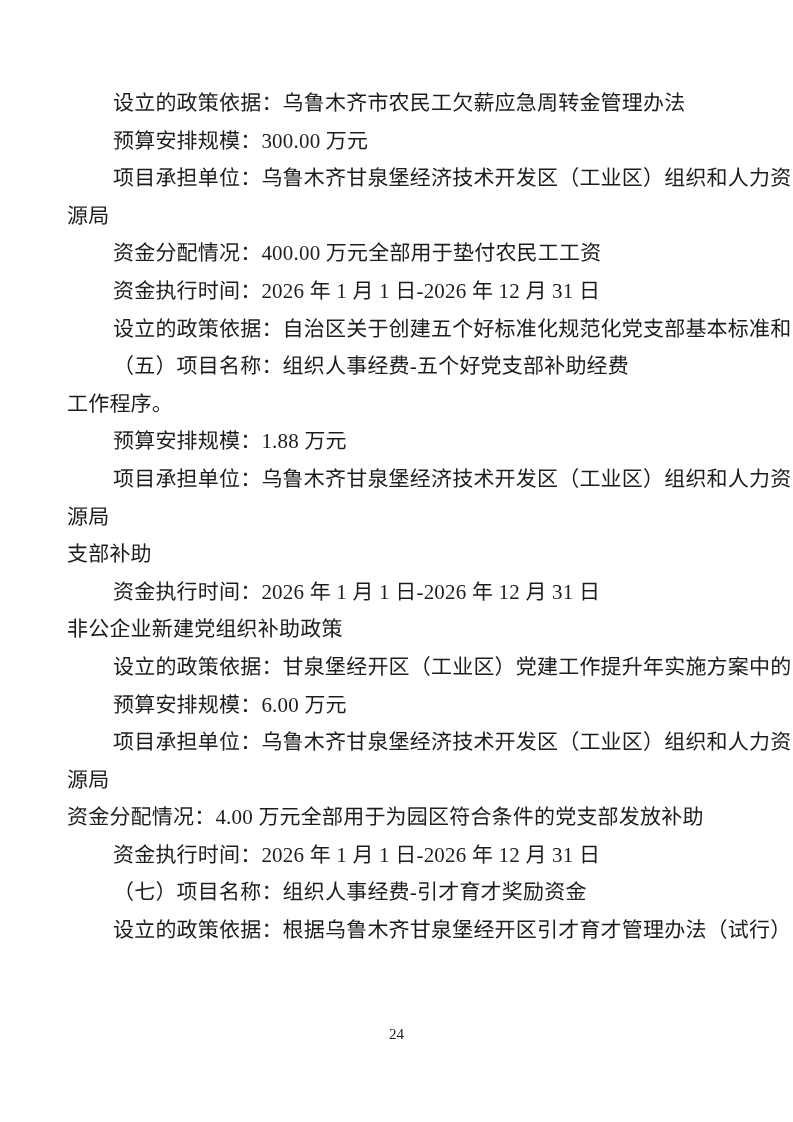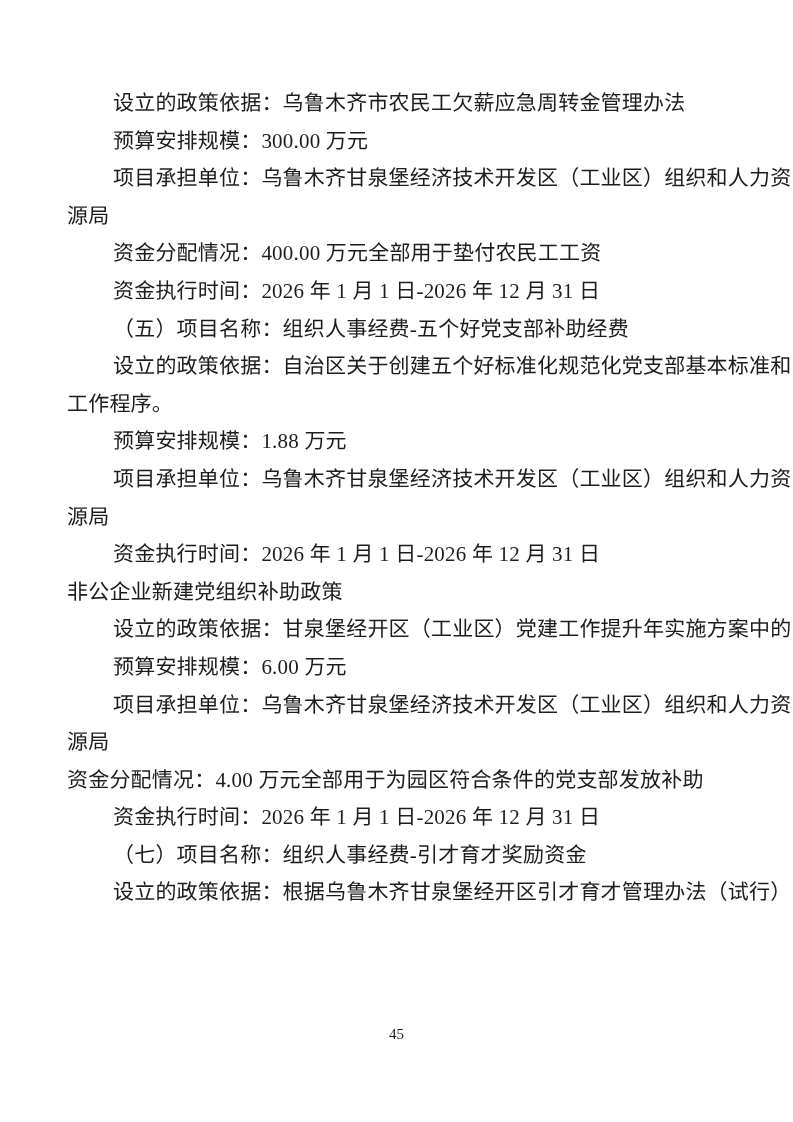--- a/index.html
+++ b/index.html
@@ -51,33 +51,34 @@
 <body>
 
 <div class="page">
   <div class="doc-body" id="doc-body">
       <div class="line indent">设立的政策依据：乌鲁木齐市农民工欠薪应急周转金管理办法</div>
       <div class="line indent">预算安排规模：300.00 万元</div>
       <div class="line indent">项目承担单位：乌鲁木齐甘泉堡经济技术开发区（工业区）组织和人力资</div>
       <div class="line">源局</div>
       <div class="line indent">资金分配情况：400.00 万元全部用于垫付农民工工资</div>
       <div class="line indent">资金执行时间：2026 年 1 月 1 日-2026 年 12 月 31 日</div>
+      <div class="line indent">设立的政策依据：自治区关于创建五个好标准化规范化党支部基本标准和</div>
       <div class="line indent">（五）项目名称：组织人事经费-五个好党支部补助经费</div>
-      <div class="line indent">设立的政策依据：自治区关于创建五个好标准化规范化党支部基本标准和</div>
       <div class="line">工作程序。</div>
       <div class="line indent">预算安排规模：1.88 万元</div>
       <div class="line indent">项目承担单位：乌鲁木齐甘泉堡经济技术开发区（工业区）组织和人力资</div>
       <div class="line">源局</div>
+      <div class="line">支部补助</div>
       <div class="line indent">资金执行时间：2026 年 1 月 1 日-2026 年 12 月 31 日</div>
       <div class="line">非公企业新建党组织补助政策</div>
       <div class="line indent">设立的政策依据：甘泉堡经开区（工业区）党建工作提升年实施方案中的</div>
       <div class="line indent">预算安排规模：6.00 万元</div>
       <div class="line indent">项目承担单位：乌鲁木齐甘泉堡经济技术开发区（工业区）组织和人力资</div>
       <div class="line">源局</div>
       <div class="line">资金分配情况：4.00 万元全部用于为园区符合条件的党支部发放补助</div>
       <div class="line indent">资金执行时间：2026 年 1 月 1 日-2026 年 12 月 31 日</div>
       <div class="line indent">（七）项目名称：组织人事经费-引才育才奖励资金</div>
       <div class="line indent">设立的政策依据：根据乌鲁木齐甘泉堡经开区引才育才管理办法（试行）</div>
     </div>
   <div class="footer">
-    <span class="page-num">45</span>
+    <span class="page-num">24</span>
   </div>
 </div>
 
 </body></html>

